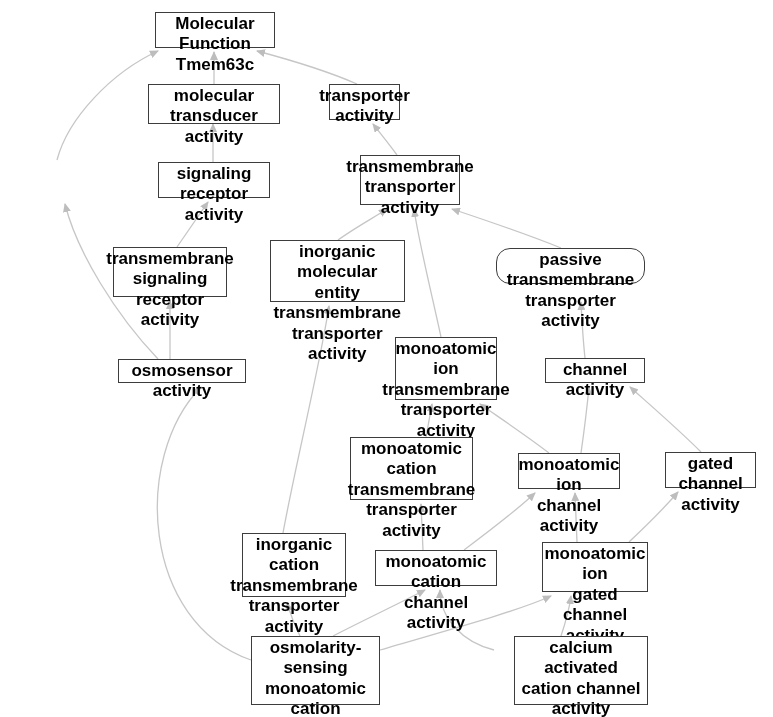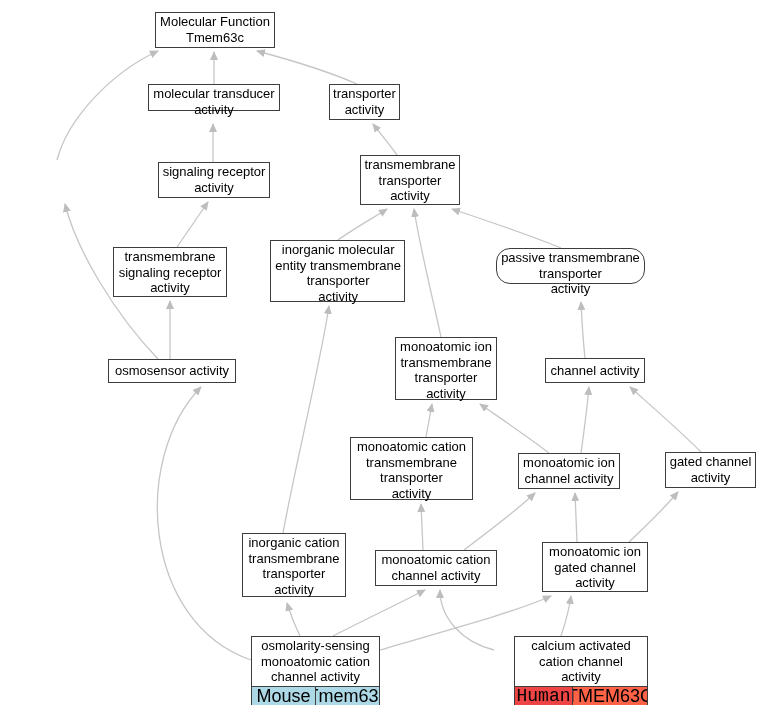--- a/index.html
+++ b/index.html
@@ -10,21 +10,21 @@
   #edge-layer { position:absolute; left:0; top:0; width:773px; height:717px; }
   #node-layer { position:absolute; left:0; top:0; width:773px; height:717px; }
   .node {
     position:absolute; box-sizing:border-box; background:#ffffff;
     border:1.5px solid #3d3d3d; display:flex; flex-direction:column;
     color:#000000; text-align:center; cursor:pointer;
   }
   .node .label {
     flex:1; display:flex; align-items:center; justify-content:center;
     white-space:pre-line; padding:1px 3px;
-    font-size:13px; line-height:1.2;
+    font-size:17px; line-height:1.2;font-weight:bold;
   }
   .species-row { display:flex; height:19px; border-top:1.5px solid #3d3d3d; }
   .species-cell {
     display:flex; align-items:center; justify-content:center;
     font-size:18px; line-height:1; overflow:hidden;
   }
   .species-cell + .species-cell { border-left:1.5px solid #3d3d3d; }
 </style>
 </head>
 <body>
@@ -62,21 +62,21 @@
       <path d="M 333,636 C 362,621 402,602 425,590" fill="none" stroke="#c6c6c6" stroke-width="1.3" marker-end="url(#arrow)"></path>
       <path d="M 380,650 C 437,633 516,612 551,596" fill="none" stroke="#c6c6c6" stroke-width="1.3" marker-end="url(#arrow)"></path>
       <path d="M 494,650 C 462,642 440,618 440,590" fill="none" stroke="#c6c6c6" stroke-width="1.3" marker-end="url(#arrow)"></path>
       <path d="M 561,636 C 565,624 569,611 571,596" fill="none" stroke="#c6c6c6" stroke-width="1.3" marker-end="url(#arrow)"></path>
     </svg>
   <div id="node-layer">
       <div class="node" style="left: 155px; top: 12px; width: 120px; height: 36px;">
         <div class="label">Molecular Function
 Tmem63c</div>
       </div>
-      <div class="node" style="left: 148px; top: 84px; width: 132px; height: 27px;">
+      <div class="node" style="left: 148px; top: 84px; width: 132px; height: 40px;">
         <div class="label">molecular transducer
 activity</div>
       </div>
       <div class="node" style="left: 329px; top: 84px; width: 71px; height: 36px;">
         <div class="label">transporter
 activity</div>
       </div>
       <div class="node" style="left: 158px; top: 162px; width: 112px; height: 36px;">
         <div class="label">signaling receptor
 activity</div>
@@ -95,21 +95,21 @@
         <div class="label">inorganic molecular
 entity transmembrane
 transporter
 activity</div>
       </div>
       <div class="node" style="left: 496px; top: 248px; width: 149px; height: 36px; border-radius: 14px;">
         <div class="label">passive transmembrane
 transporter
 activity</div>
       </div>
-      <div class="node" style="left: 108px; top: 359px; width: 128px; height: 24px;">
+      <div class="node" style="left: 118px; top: 359px; width: 128px; height: 24px;">
         <div class="label">osmosensor activity</div>
       </div>
       <div class="node" style="left: 395px; top: 337px; width: 102px; height: 63px;">
         <div class="label">monoatomic ion
 transmembrane
 transporter
 activity</div>
       </div>
       <div class="node" style="left: 545px; top: 358px; width: 100px; height: 25px;">
         <div class="label">channel activity</div>

